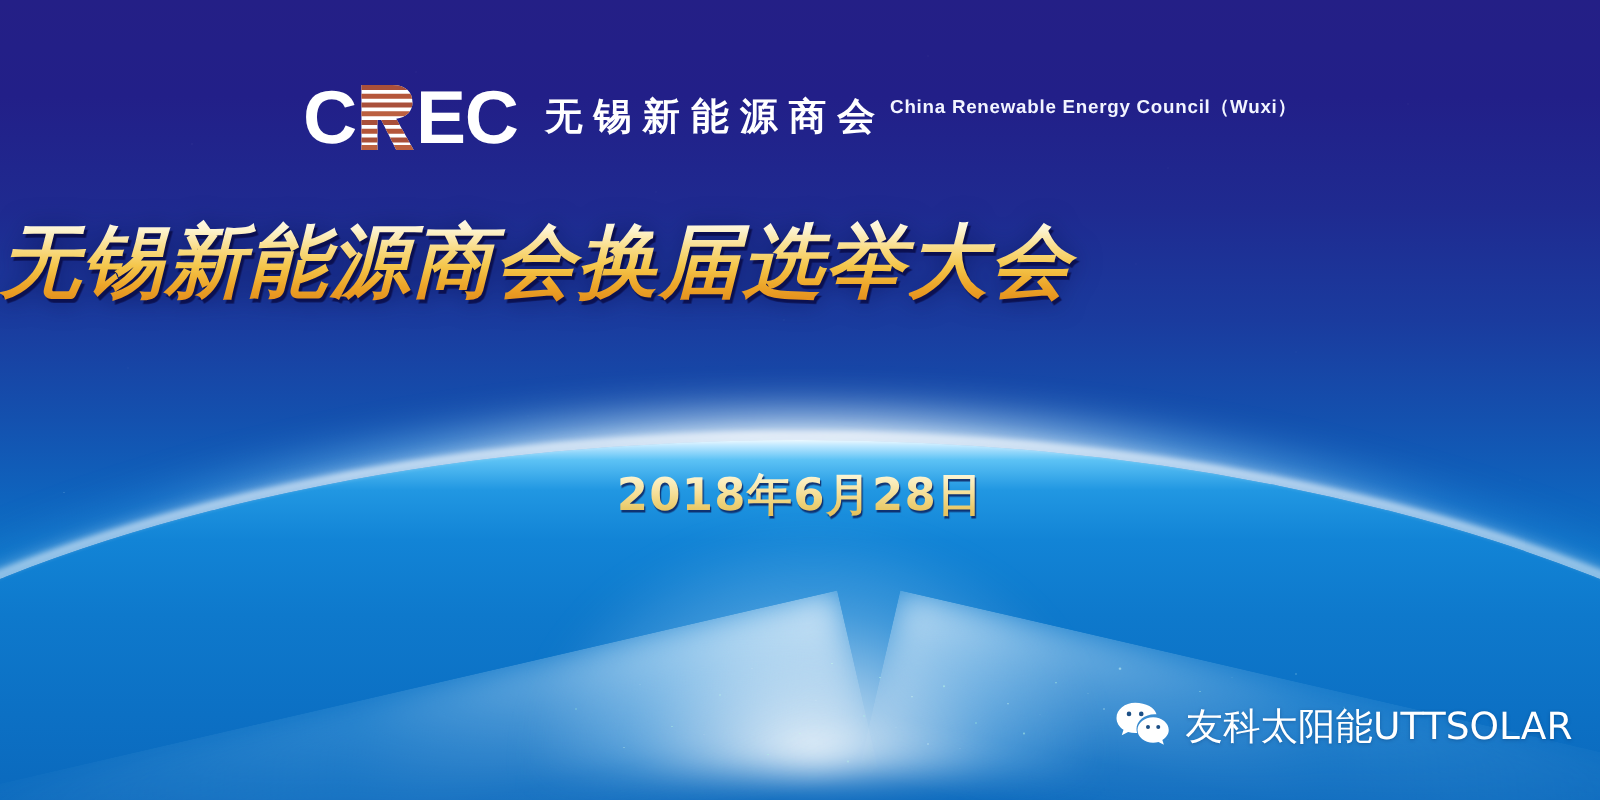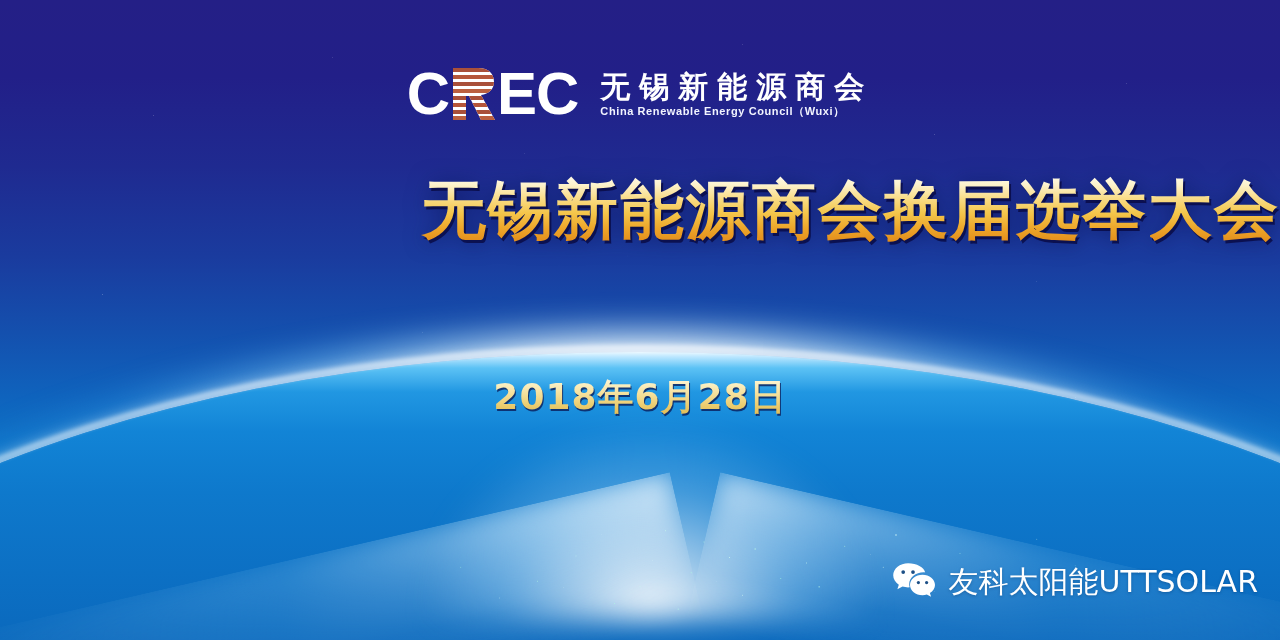--- a/index.html
+++ b/index.html
@@ -214,36 +214,37 @@
     font-size:60px; font-weight:700; letter-spacing:-1px;
     color:#ffffff; line-height:1;
   }
   .crec .ltr{ display:inline-block; }
   .crec .r-mark{
     display:inline-block; position:relative;
     width:46px; height:56px; margin:0 1px;
   }
   .crec .r-mark svg{ display:block; }
 
-  .logo-cn-block{ display:flex; flex-direction:column; gap:3px; }
+  .logo-cn-block{ display:flex; flex-direction:row; gap:3px; }
   .logo-cn{
     font-size:30px; font-weight:700; color:#ffffff;
     letter-spacing:9px; line-height:1.06;
     font-family:"DejaVu Sans","Liberation Sans",sans-serif;
   }
   .logo-en{
-    font-size:11px; font-weight:700; color:#f2f4ff;
+    font-size:15px; font-weight:700; color:#f2f4ff;
     letter-spacing:.6px; line-height:1.1;
     font-family:"Liberation Sans",sans-serif;
   }
 
   
   .headline{
     position:absolute; left:0; right:0; top:172px;
-    text-align:right;
+    text-align:left;
+    font-style:italic;
   }
   .hl-line{
     font-family:"DejaVu Sans","Liberation Sans",sans-serif;
     font-weight:700;
     font-size:64px;
     line-height:76px;
     letter-spacing:2px;
     background:linear-gradient(180deg,
       #fffdf2 0%,
       #fdf3cf 16%,

